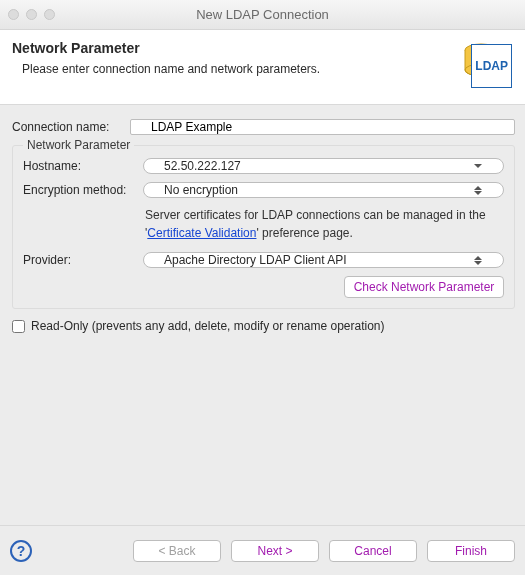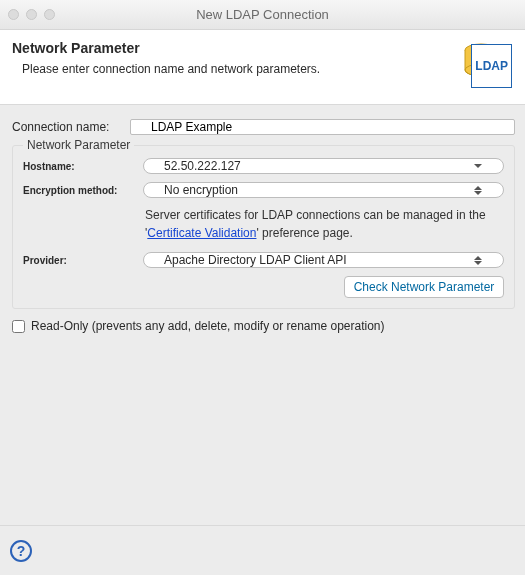--- a/index.html
+++ b/index.html
@@ -72,21 +72,21 @@
     position: relative;
     background: #ececec;
   }
   .group-title {
     position: absolute; top: -8px; left: 10px;
     background: #ececec;
     padding: 0 4px; font-size: 12px;
     color: #3a3a3a;
   }
   .grow { display: flex; align-items: center; margin-bottom: 8px; }
-  .glbl { width: 120px; font-size: 10px; font-weight: bold; }
+  .glbl { width: 120px; font-size: 12px; }
   .combo {
     display: flex; align-items: center; justify-content: space-between;
     background: #fff; cursor: default;
     position: relative;
     border-radius: 8px;
   }
   .combo .cv { pointer-events:none; }
   .combo .chev {
     width: 10px; display:flex; flex-direction:column; align-items:center; gap:1px;
   }
@@ -96,21 +96,21 @@
   .combo.single .chev span { border-top:4px solid #555; }
   .combo.double .chev span.up { border-bottom:4px solid #555; }
   .combo.double .chev span.dn { border-top:4px solid #555; }
   .hint {
     margin-left: 122px; font-size: 12px; color: #333; line-height:1.5;
   }
   .hint a { color: #1646d2; text-decoration: underline; cursor:pointer;}
   .btn {
     min-width: 90px; height: 22px; background:#fff;
     border:1px solid #bdbdbd; border-radius:4px;
-    font-size:12px; color:#0369a1; cursor:pointer;
+    font-size:12px; color:#a21caf; cursor:pointer;
   }
   .btn:disabled { color:#a0a0a0; }
   .right { display:flex; justify-content:flex-end; margin-top:6px;}
   .chkrow { margin-top:10px; display:flex; align-items:center; gap:6px;}
   input[type=checkbox]{ width:13px;height:13px; }
   
   .footer {
     position: absolute; left:0; right:0; bottom:0;
     height: 50px; background:#ececec;
     border-top:1px solid #d9d9d9;
@@ -203,13 +203,19 @@
   </fieldset>
 
   <div class="chkrow">
     <input type="checkbox" style="">
     <label>Read-Only (prevents any add, delete, modify or rename operation)</label>
   </div>
 </div>
 
 <div class="footer">
   <div class="help" aria-label="Help">?</div>
+  <div class="foot-btns">
+    <button class="btn" disabled="">&lt; Back</button>
+    <button class="btn">Next &gt;</button>
+    <button class="btn">Cancel</button>
+    <button class="btn">Finish</button>
+  </div>
 </div>
 
 </body></html>

